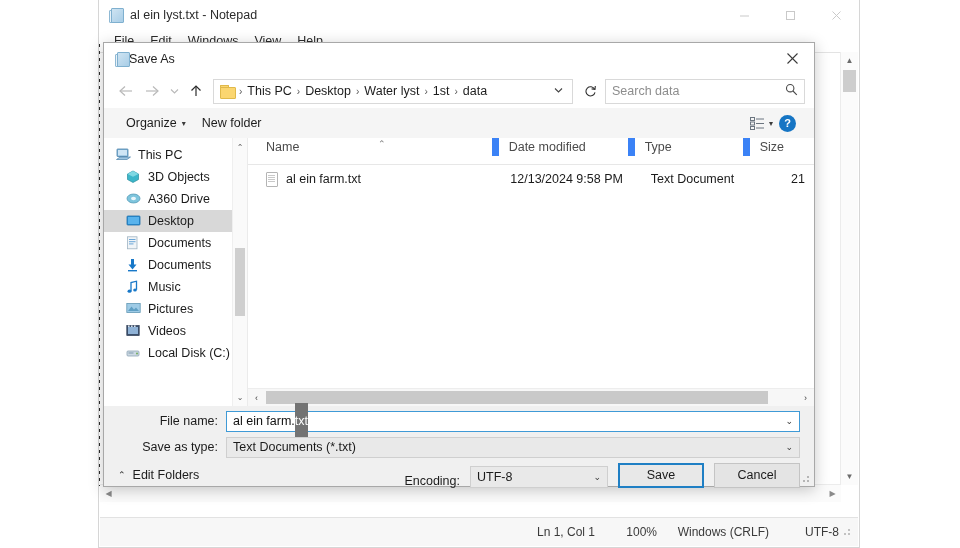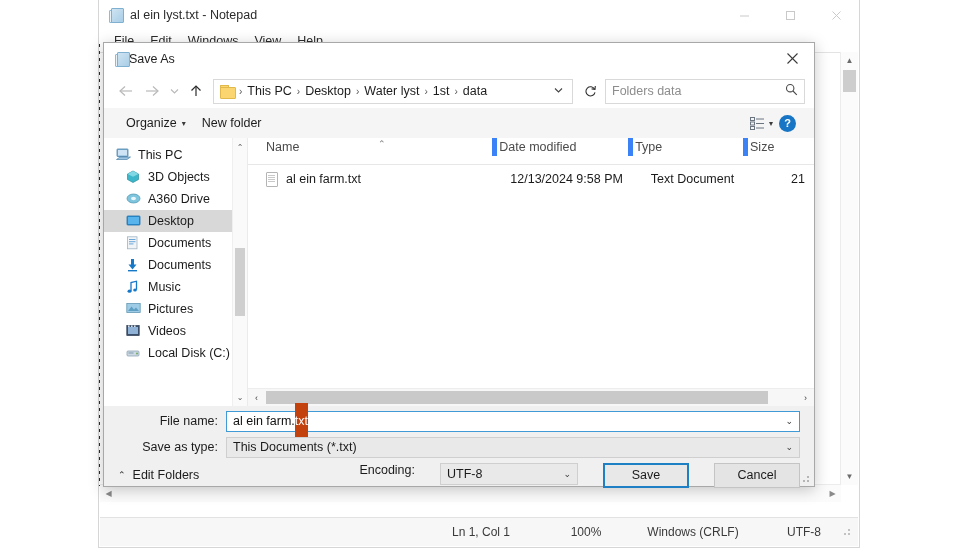--- a/index.html
+++ b/index.html
@@ -83,21 +83,21 @@
   }
   .np-hscroll .arrow.left{left:0;}
   .np-hscroll .arrow.right{right:0;}
   .np-statusbar{
     position:absolute;left:1px;right:1px;bottom:1px;height:28px;
     background:#f7f7f7;border-top:1px solid #e2e2e2;
     display:flex;align-items:center;justify-content:flex-end;
     font-size:12px;color:#3a3a3a;
   }
   .np-status-cell{
-    padding:0 0;text-align:center;white-space:nowrap;margin-left:20px;
+    padding:0 0;text-align:right;white-space:nowrap;
   }
   .np-status-cell.c1{width:108px;}
   .np-status-cell.c2{width:62px;}
   .np-status-cell.c3{width:112px;}
   .np-status-cell.c4{width:70px;}
   .np-grip{
     width:16px;height:16px;margin-right:3px;position:relative;
   }
   .np-grip i{position:absolute;background:#c2c2c2;width:2px;height:2px;display:block;}
 
@@ -201,22 +201,22 @@
   }
   .nav-scroll .arrow.up{top:2px;}
   .nav-scroll .arrow.down{bottom:2px;}
   .nav-scroll .thumb{position:absolute;left:2px;top:110px;width:10px;height:68px;background:#cfcfcf;}
   .list-pane{flex:1;position:relative;background:#ffffff;overflow:hidden;}
   .col-header{
     height:26px;display:flex;align-items:flex-start;border-bottom:1px solid #e7e7e7;
     background:#ffffff;position:relative;
   }
   .col{
-    font-size:12.5px;color:#4b4b4b;padding-left:2px;box-sizing:border-box;
-    border-left:5px solid #3b82f6;height:18px;display:flex;align-items:center;
+    font-size:12.5px;color:#4b4b4b;padding-left:10px;box-sizing:border-box;
+    border-left:7px solid #3b82f6;height:18px;display:flex;align-items:center;
   }
   .col:first-child{border-left:none;}
   .col.name{width:255px;padding-left:18px;}
   .col.date{width:142px;}
   .col.type{width:120px;}
   .col.size{width:74px;}
   .sort-caret{
     position:absolute;left:130px;top:1px;color:#7a7a7a;font-size:9px;
   }
   .file-row{
@@ -251,33 +251,33 @@
     width:122px;text-align:right;padding-right:8px;font-size:12.5px;color:#1b1b1b;
     box-sizing:border-box;white-space:nowrap;
   }
   .field-ctrl{
     flex:1;margin-right:14px;height:21px;display:flex;align-items:center;
     box-sizing:border-box;padding:0 6px;font-size:12.5px;
   }
   .field-ctrl.input{background:#ffffff;border:1px solid #3f9ad6;color:#111;}
   .field-ctrl.combo{background:#e9e9e9;border:1px solid #cfcfcf;color:#1b1b1b;}
   .field-val{flex:1;white-space:nowrap;}
-  .sel{background:#c2410c;color:#ffffff;padding:11px 0;}
+  .sel{background:#737373;color:#ffffff;padding:11px 0;}
   .field-caret{color:#3a3a3a;font-size:9px;padding-left:6px;}
   .dlg-footer{
     position:absolute;left:0;top:421px;right:0;bottom:0;background:#f0f0f0;
     display:flex;align-items:center;
   }
   .hide-folders{
     display:flex;align-items:center;gap:7px;padding-left:14px;
     font-size:12.5px;color:#1b1b1b;white-space:nowrap;
   }
   .hide-caret{font-size:9px;color:#1b1b1b;}
   .footer-right{
-    margin-left:auto;display:flex;align-items:flex-start;gap:25px;padding-right:14px;
+    margin-left:auto;display:flex;align-items:flex-end;gap:10px;padding-right:14px;
   }
   .enc-label{font-size:12.5px;color:#1b1b1b;}
   .enc-combo{
     width:138px;height:22px;background:#e9e9e9;border:1px solid #cfcfcf;
     display:flex;align-items:center;padding:0 6px;font-size:12.5px;color:#1b1b1b;
     box-sizing:border-box;
   }
   .enc-combo .v{flex:1;}
   .btn{
     width:86px;height:25px;display:flex;align-items:center;justify-content:center;
@@ -432,21 +432,21 @@
     </div>
 
     <div class="refresh-btn">
       <svg width="13" height="13" viewBox="0 0 13 13">
           <path d="M10.6 4.2 A4.6 4.6 0 1 0 11 7.4" fill="none" stroke="#2f2f2f" stroke-width="1.1"></path>
           <polyline points="7.6,3.9 11,4.3 11.3,1" fill="none" stroke="#2f2f2f" stroke-width="1.1"></polyline>
         </svg>
     </div>
 
     <div class="searchbox">
-      <span class="ph">Folders data</span>
+      <span class="ph">Search data</span>
       <span class="mag">
         <svg width="13" height="13" viewBox="0 0 13 13">
             <circle cx="5.2" cy="5.2" r="3.7" fill="none" stroke="#4a4a4a" stroke-width="1.1"></circle>
             <line x1="8" y1="8" x2="11.8" y2="11.8" stroke="#4a4a4a" stroke-width="1.1"></line>
           </svg>
       </span>
     </div>
   </div>
 
   <div class="dlg-toolbar">
@@ -630,21 +630,21 @@
     <div class="field-row">
       <span class="field-label">File name:</span>
       <div class="field-ctrl input">
         <span class="field-val"><span>al ein farm.</span><span class="sel">txt</span></span>
         <span class="field-caret">⌄</span>
       </div>
     </div>
     <div class="field-row">
       <span class="field-label">Save as type:</span>
       <div class="field-ctrl combo">
-        <span class="field-val">This Documents (*.txt)</span>
+        <span class="field-val">Text Documents (*.txt)</span>
         <span class="field-caret">⌄</span>
       </div>
     </div>
   </div>
 
   <div class="dlg-footer">
     <div class="hide-folders">
       <span class="hide-caret">⌃</span>
       <span>Edit Folders</span>
     </div>

